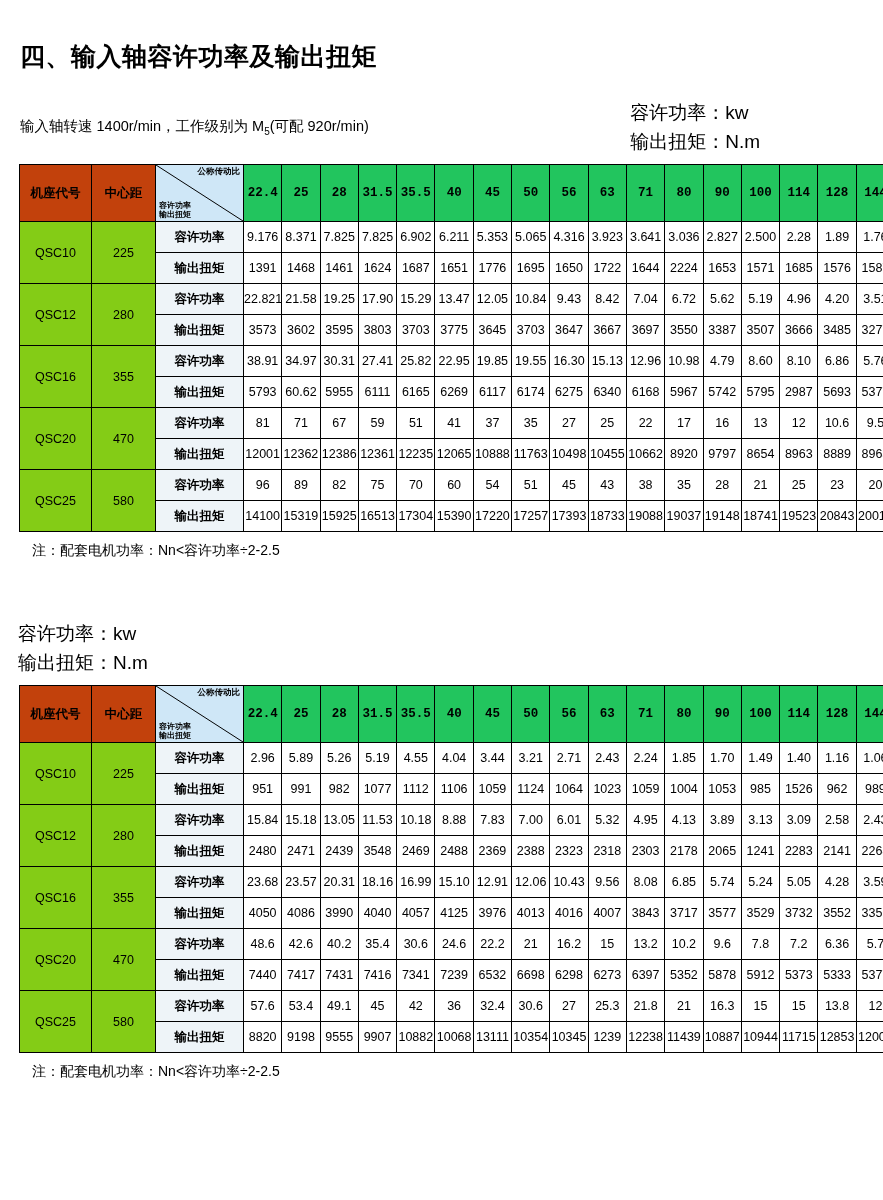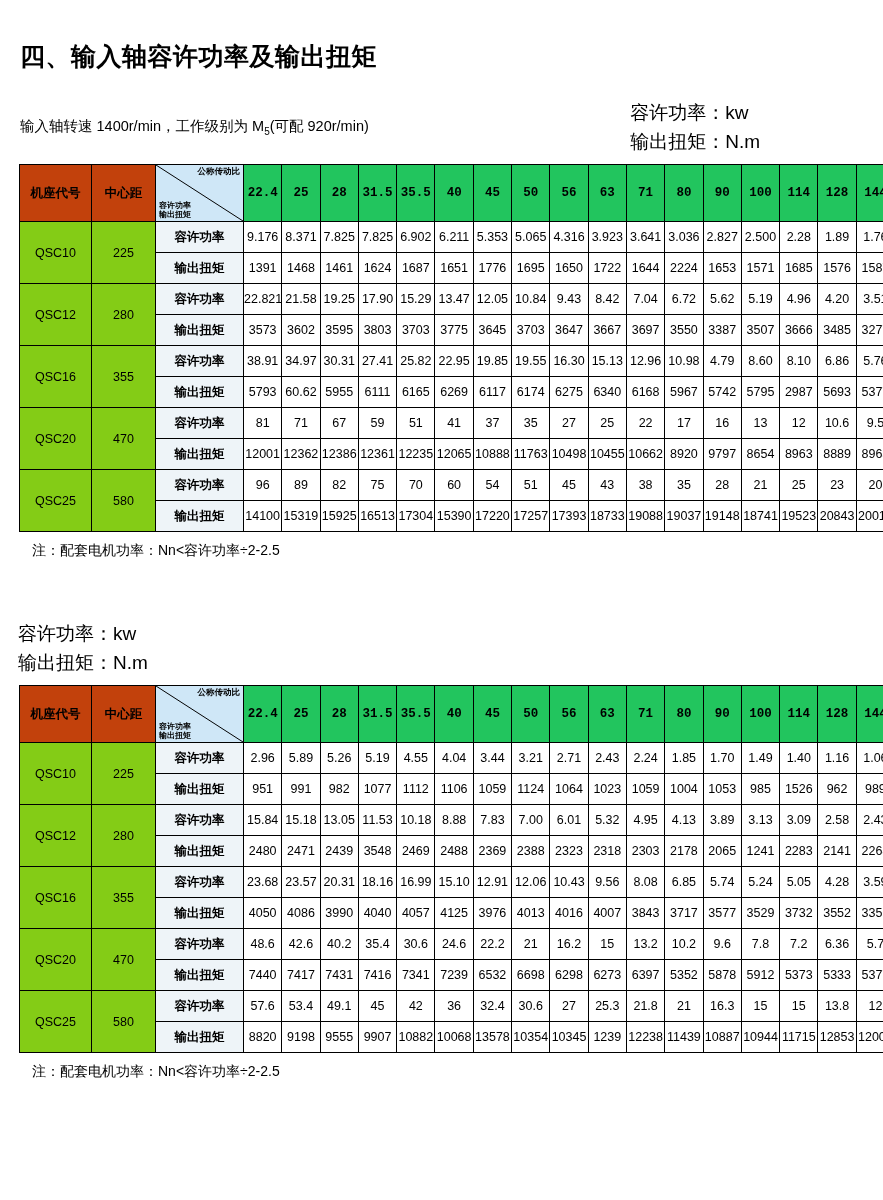--- a/index.html
+++ b/index.html
@@ -684,21 +684,21 @@
             <td class="cell-val">12</td>
           </tr>
           <tr>
             <td class="cell-kind">输出扭矩</td>
             <td class="cell-val">8820</td>
             <td class="cell-val">9198</td>
             <td class="cell-val">9555</td>
             <td class="cell-val">9907</td>
             <td class="cell-val">10882</td>
             <td class="cell-val">10068</td>
-            <td class="cell-val">13578</td>
+            <td class="cell-val">13111</td>
             <td class="cell-val">10354</td>
             <td class="cell-val">10345</td>
             <td class="cell-val">1239</td>
             <td class="cell-val">12238</td>
             <td class="cell-val">11439</td>
             <td class="cell-val">10887</td>
             <td class="cell-val">10944</td>
             <td class="cell-val">11715</td>
             <td class="cell-val">12853</td>
             <td class="cell-val">12008</td>

